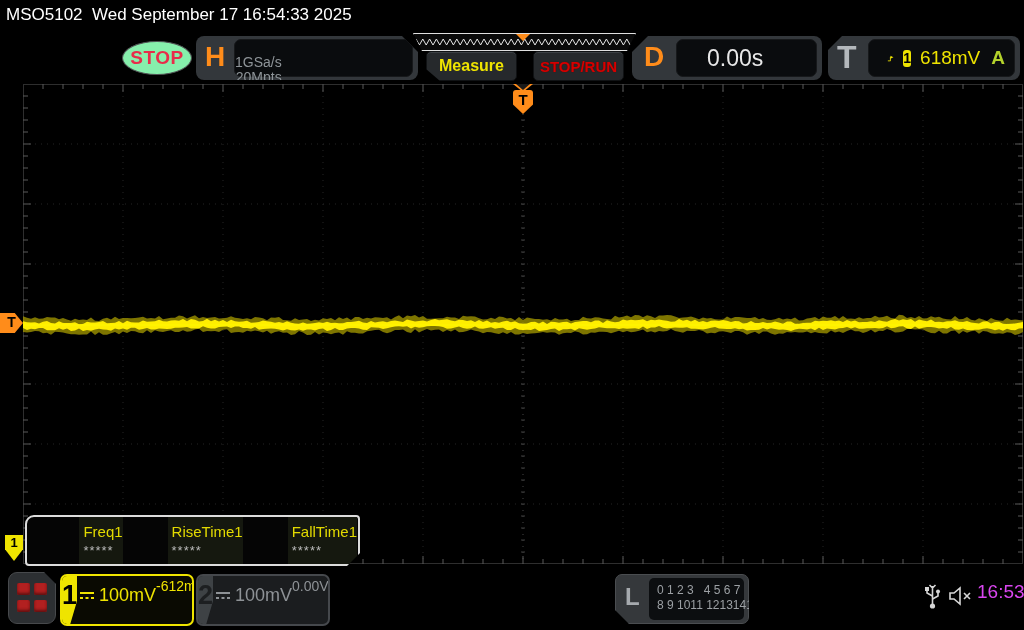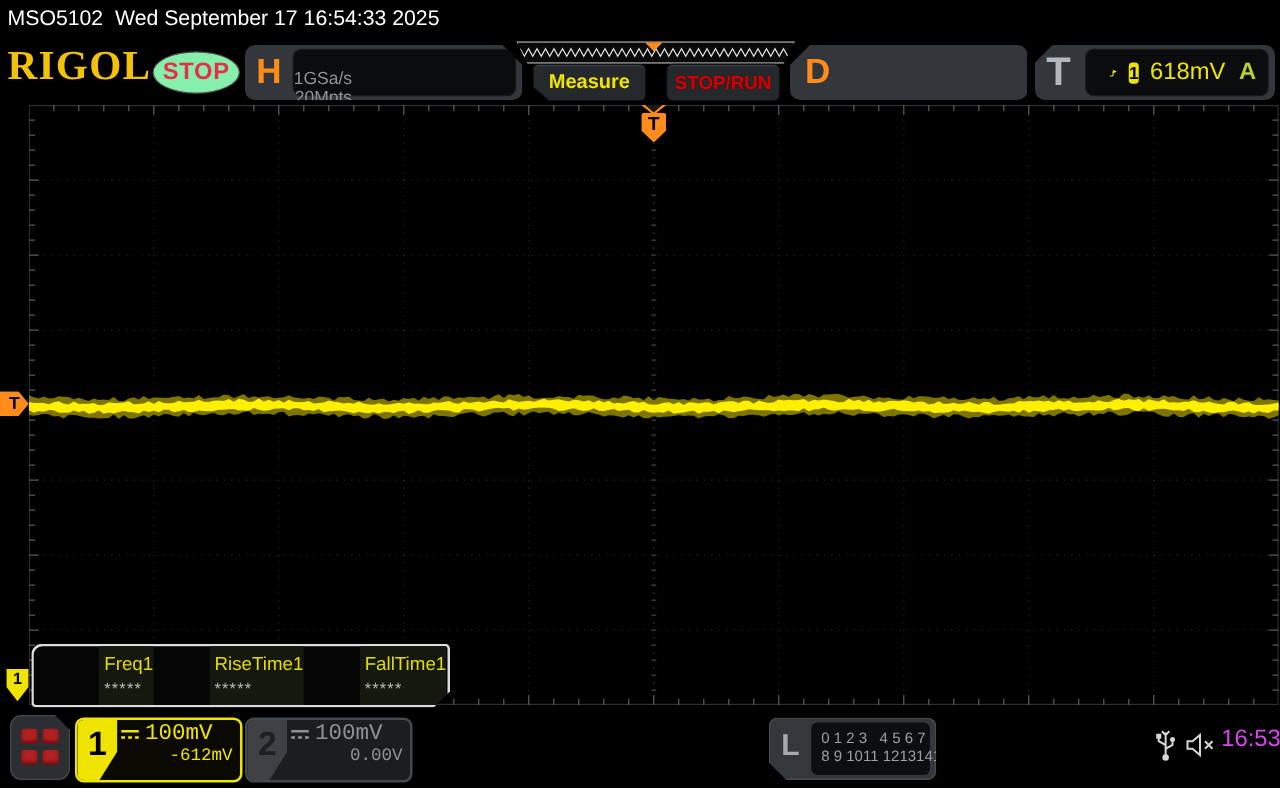--- a/index.html
+++ b/index.html
@@ -91,21 +91,21 @@
   .gridbtn{position:absolute;left:8px;top:4px;width:46px;height:50px;background:#2c2f32;
            border:1px solid #47494c;border-radius:9px;
            clip-path:polygon(0 0,calc(100% - 12px) 0,100% 12px,100% 100%,0 100%);}
   .gridbtn .sq{position:absolute;width:13px;height:12px;background:#b22020;border-radius:2px;
                box-shadow:inset 0 -2px 3px #601010;}
 
   .chblock{position:absolute;top:6px;width:130px;height:48px;border-radius:7px;overflow:hidden;display:flex;}
   .chblock .tab{width:32px;display:flex;align-items:flex-start;justify-content:center;
                 font-weight:bold;font-size:27px;line-height:38px;
                 clip-path:polygon(0 0,100% 0,100% 52%,55% 100%,0 100%);}
-  .chblock .vals{flex:1;display:flex;flex-direction:column;justify-content:center;padding:2px 6px 12px 2px;font-family:Liberation Mono, monospace;}
+  .chblock .vals{flex:1;display:flex;flex-direction:row;justify-content:center;padding:2px 6px 12px 2px;}
   .row1{display:flex;align-items:center;gap:4px;font-size:18px;}
   .row2{text-align:right;font-size:14px;}
   .ch1{left:60px;border:2px solid #efe400;background:#0a0a02;}
   .ch1 .tab{background:#efe400;color:#000;}
   .ch1 .vals{color:#efe400;}
   .ch2{left:196px;border:2px solid #45484c;background:#1b1d1f;}
   .ch2 .tab{background:#3e4245;color:#1d1f21;}
   .ch2 .vals{color:#8e9296;}
 
   .lblock{position:absolute;left:615px;top:6px;width:132px;height:48px;background:#35383b;
@@ -122,21 +122,20 @@
 </head>
 <body>
 
 <div class="stage">
 
   <div class="topbar">
     <div class="title">MSO5102  Wed September 17 16:54:33 2025</div>
   </div>
 
   <div class="header">
-    <div class="logo">RIGOL</div>
     <div class="stopbadge">
       <span>STOP</span>
     </div>
 
     <div class="hblock">
       <div class="letter">H</div>
       <div class="pill">
         <span class="srate">
           <span>1GSa/s</span><br>
           <span>20Mpts</span>
@@ -153,20 +152,23 @@
 
     <div class="btn stoprun">
       <span>STOP/RUN</span>
     </div>
     <div class="btn measure">
       <span>Measure</span>
     </div>
 
     <div class="dblock">
       <div class="letter">D</div>
+      <div class="pill">
+        <span class="delay">0.00s</span>
+      </div>
     </div>
 
     <div class="tblock">
       <div class="letter">T</div>
       <div class="pill">
         <div class="spacer"></div>
         <svg width="17" height="17" viewBox="0 0 17 17">
           <path d="M2 14 H8 M8 14 V5" stroke="#efe400" stroke-width="2" fill="none"></path>
           <polygon points="8,2 15,5.5 8,9" fill="#efe400"></polygon>
         </svg>

